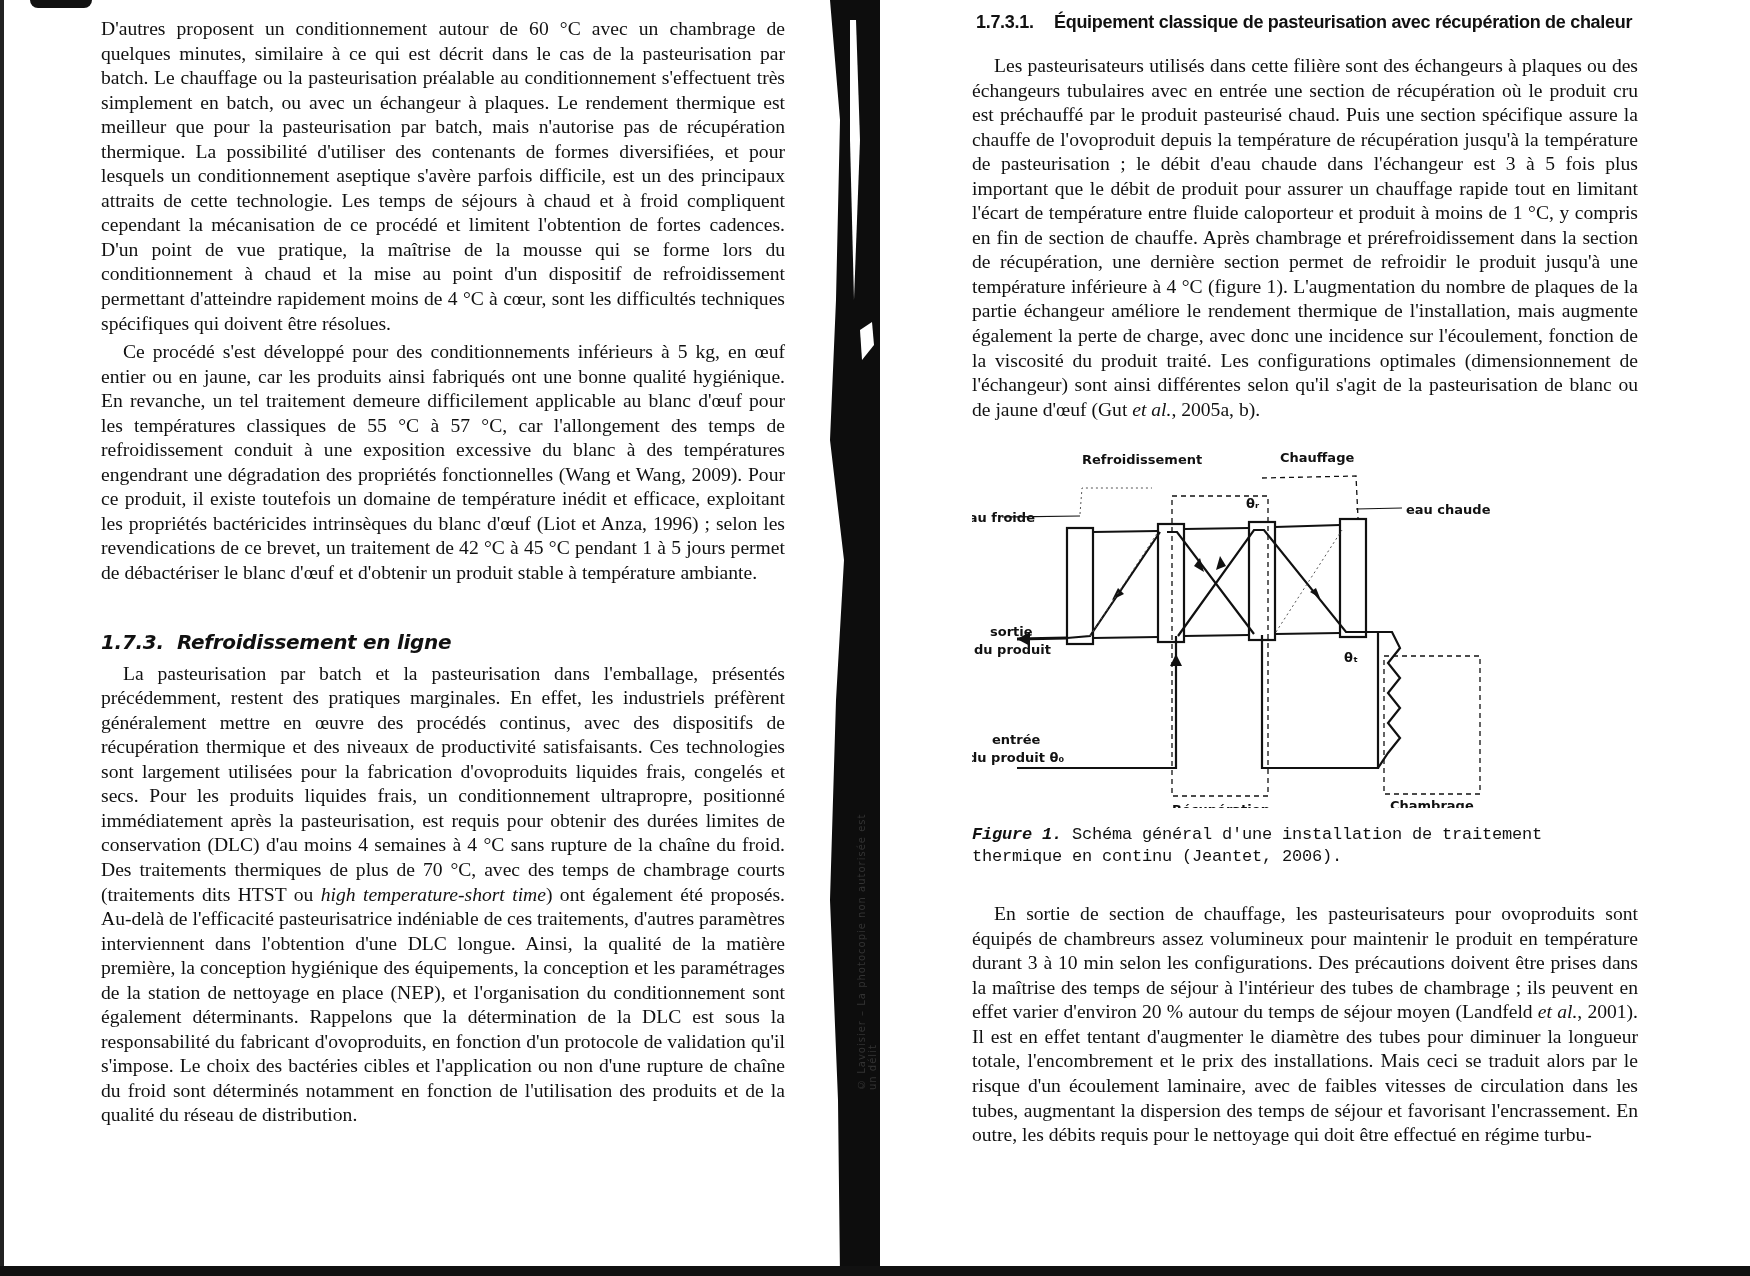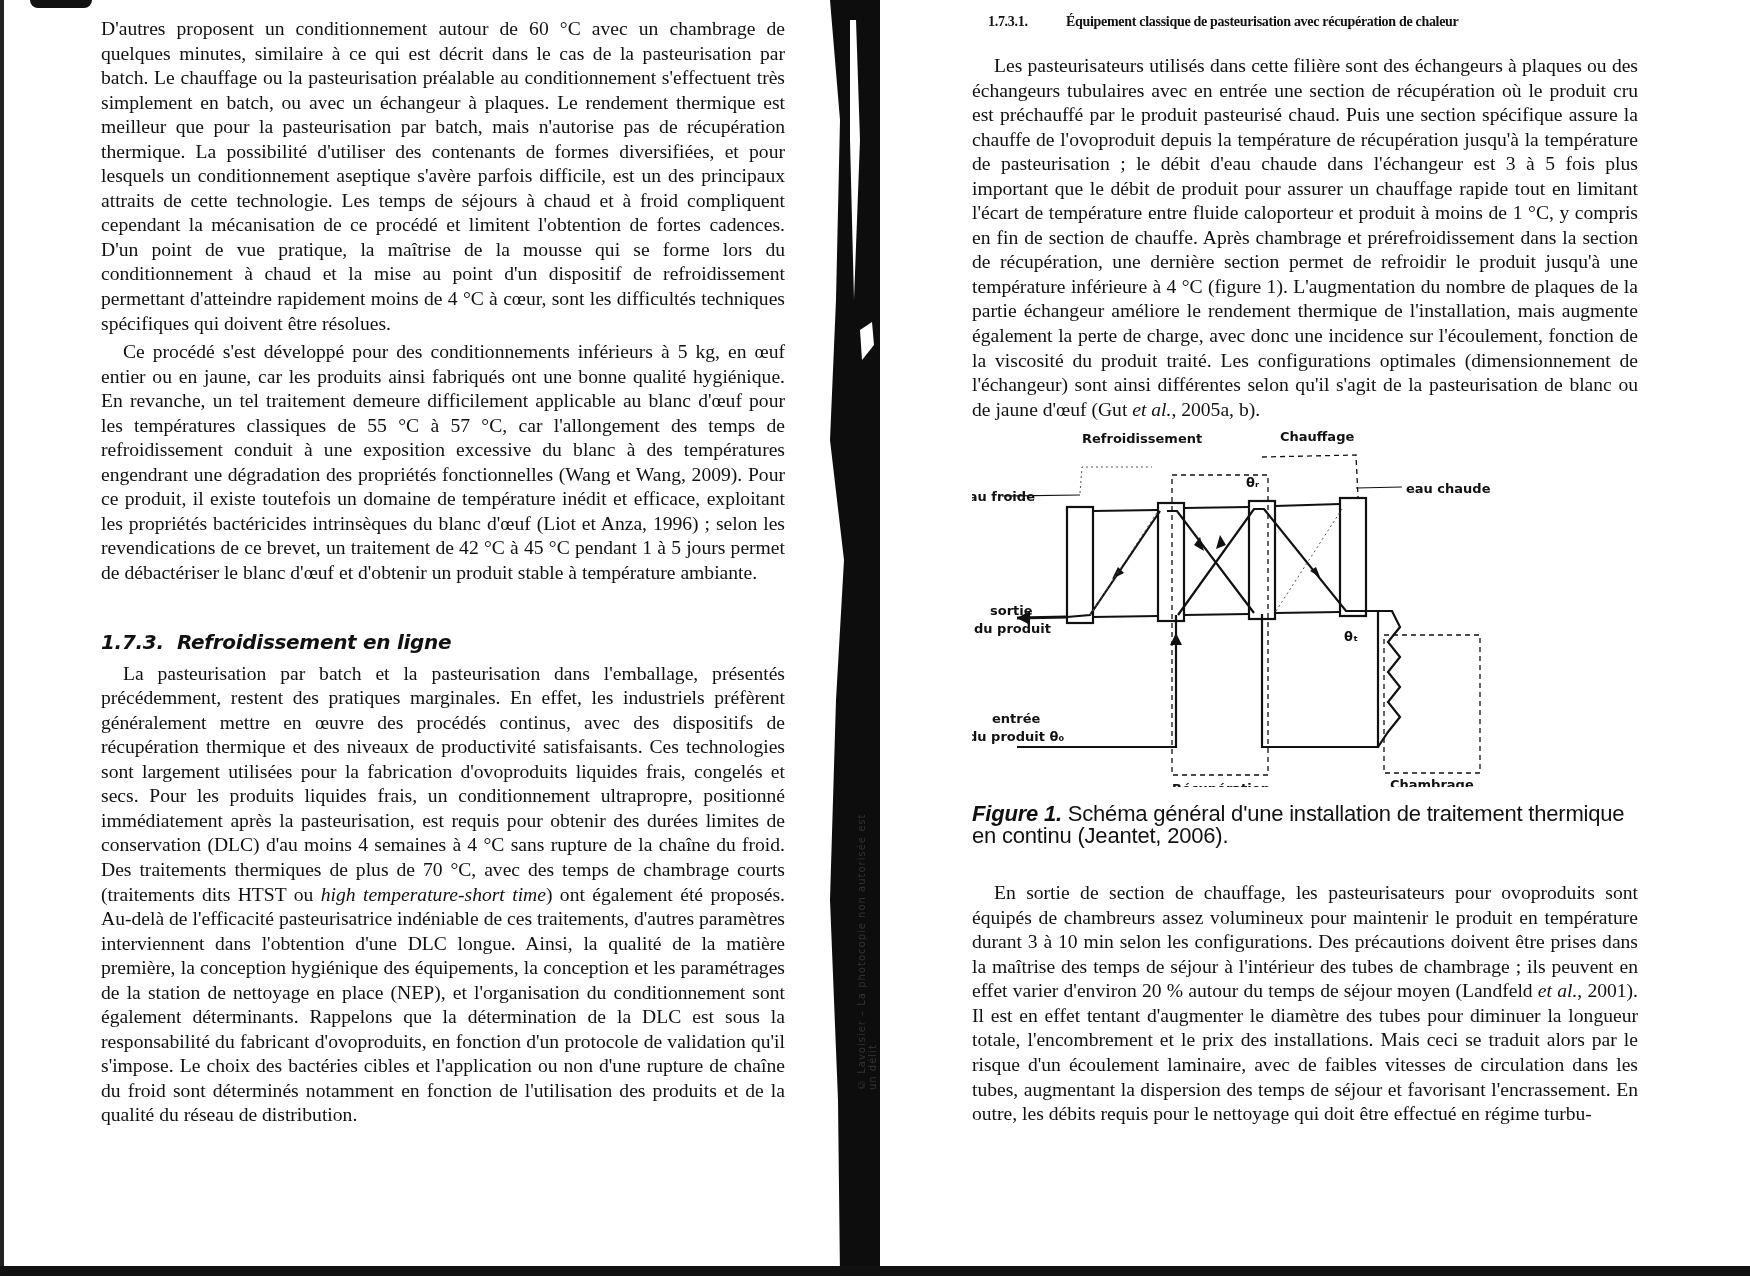--- a/index.html
+++ b/index.html
@@ -7,25 +7,25 @@
   .page { position:absolute; top:0; }
   .left { left:0; width:880px; height:1250px; }
   .right { left:880px; width:870px; height:1276px; }
   .col { position:absolute; }
   .left .col { left:101px; width:684px; top:17px; }
   .right .col { left:92px; width:666px; top:10px; }
   p.txt { margin:0; font-size:19.6px; line-height:24.55px; text-align:justify; text-indent:0; }
   p.txt.ind { text-indent:22px; margin-top:4px; }
   h2.sec { font-family:"DejaVu Sans", sans-serif; font-style:italic; font-weight:bold; font-size:20px; margin:44px 0 8px 0; letter-spacing:-0.3px; }
   h2.sec .num { display:inline-block; width:76px; }
-  h3.sub { font-family:Liberation Serif, serif; font-weight:bold; font-size:14px; margin:0 0 20px 16px; line-height:24px; position:relative; padding-left:78px; letter-spacing:-0.3px; }
+  h3.sub { font-family:Liberation Sans, sans-serif; font-weight:bold; font-size:18px; margin:0 0 20px 4px; line-height:24px; position:relative; padding-left:78px; letter-spacing:-0.3px; }
   h3.sub .num { position:absolute; left:0; top:0; }
-  .fig { position:relative; width:666px; height:360px; margin-top:5px; }
+  .fig { position:relative; width:666px; height:360px; margin-top:26px; }
   .fig svg { position:absolute; left:0; top:0; }
-  .caption { font-family:Liberation Sans, sans-serif; font-size:22px; line-height:22px; margin:16px 0 8px 0; letter-spacing:-0.2px; }
+  .caption { font-family:Liberation Mono, monospace; font-size:17px; line-height:22px; margin:16px 0 8px 0; letter-spacing:-0.2px; }
   .caption .lbl { font-weight:bold; font-style:italic; }
   .gutter-shadow { position:absolute; left:800px; top:0; width:80px; height:1276px; }
   .bottom-edge { position:absolute; left:0; bottom:0; width:1750px; height:10px; background:#111; }
   .left-edge { position:absolute; left:0; top:0; width:4px; height:1276px; background:#222; }
   .corner-mark { position:absolute; left:30px; top:0; width:62px; height:8px; background:#111; border-radius:0 0 10px 10px; }
   .copyright { position:absolute; left:856px; top:800px; width:14px; height:290px; writing-mode:vertical-rl; transform:rotate(180deg); font-family:"DejaVu Sans", sans-serif; font-size:10px; color:#333; letter-spacing:1px; }
   em { }
   .diag-label { font-family:"DejaVu Sans", sans-serif; font-weight:bold; font-size:13px; fill:#111; }
 </style>
 </head>

